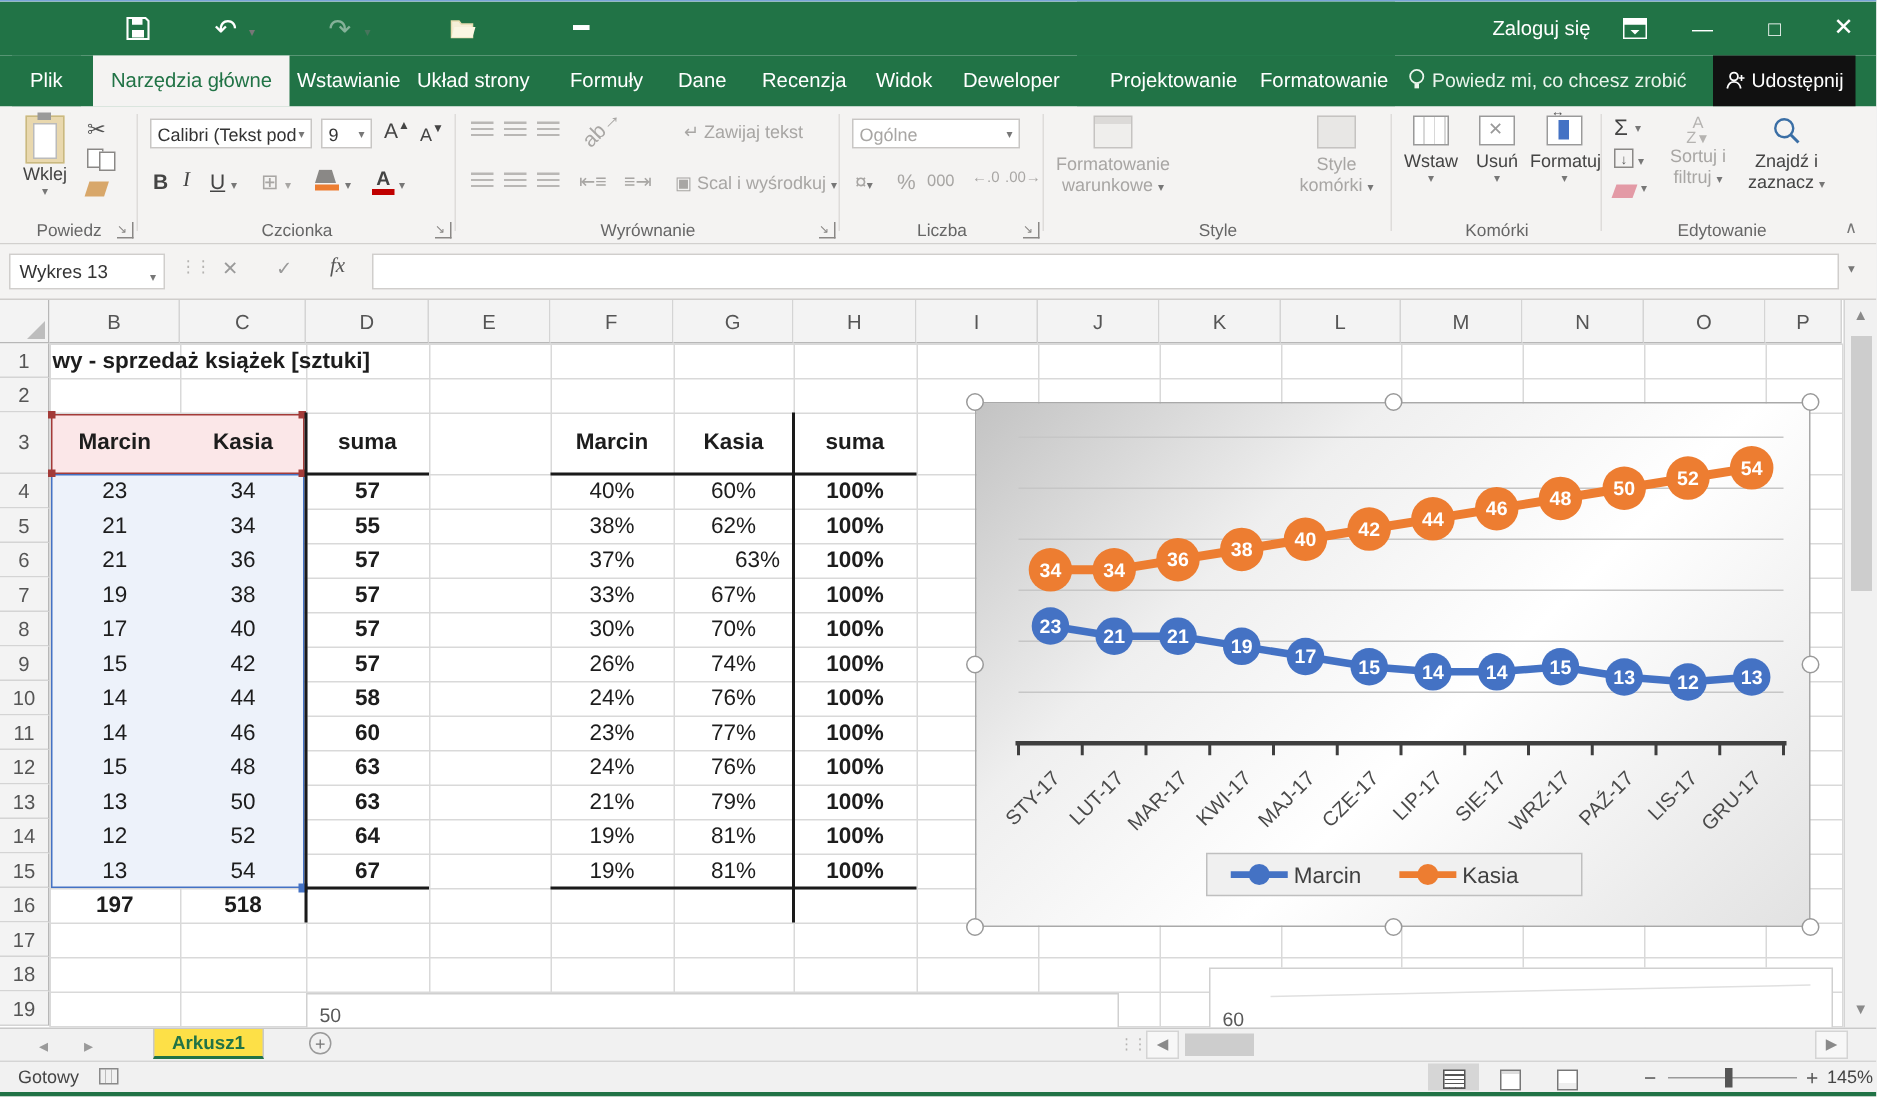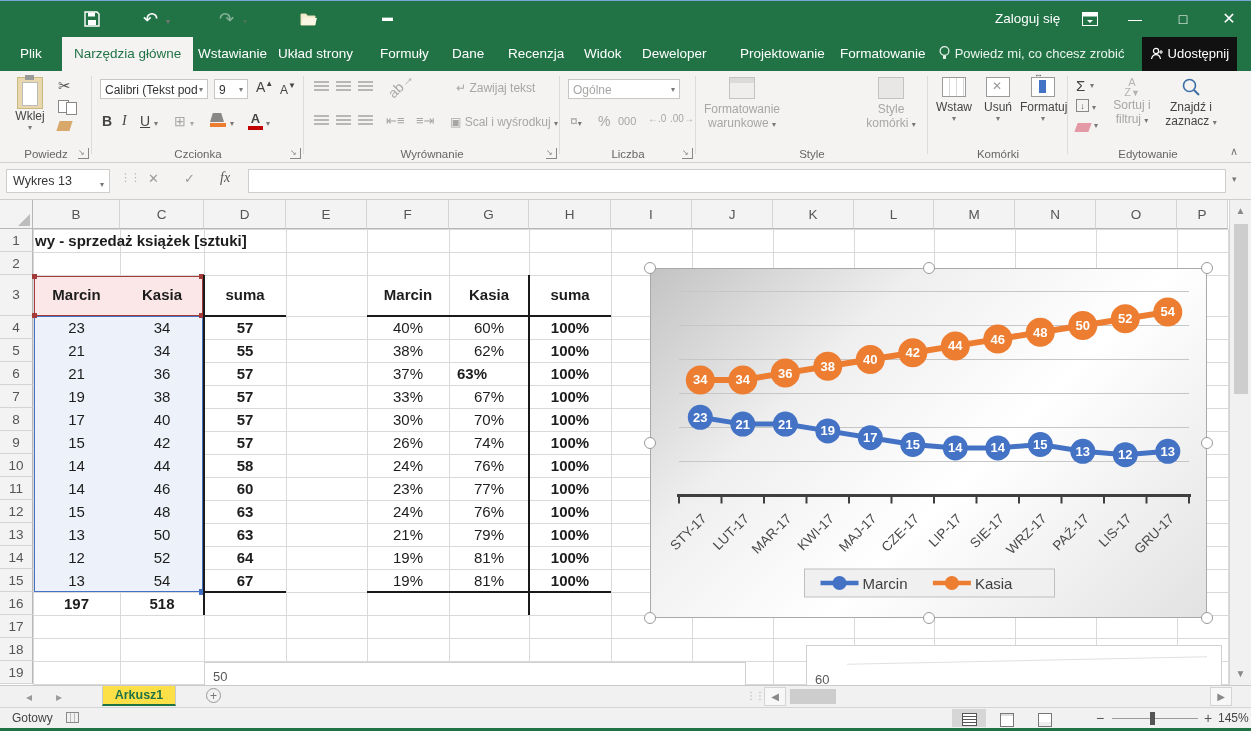--- a/index.html
+++ b/index.html
@@ -397,21 +397,21 @@
       <div class="cell" style="left: 367px; top: 207.5px; width: 82px; height: 23px; line-height: 23px; font-weight: normal; position: absolute; box-sizing: border-box;">30%</div>
       <div class="cell" style="left: 367px; top: 230.5px; width: 82px; height: 23px; line-height: 23px; font-weight: normal; position: absolute; box-sizing: border-box;">26%</div>
       <div class="cell" style="left: 367px; top: 253.5px; width: 82px; height: 23px; line-height: 23px; font-weight: normal; position: absolute; box-sizing: border-box;">24%</div>
       <div class="cell" style="left: 367px; top: 276.5px; width: 82px; height: 23px; line-height: 23px; font-weight: normal; position: absolute; box-sizing: border-box;">23%</div>
       <div class="cell" style="left: 367px; top: 299.5px; width: 82px; height: 23px; line-height: 23px; font-weight: normal; position: absolute; box-sizing: border-box;">24%</div>
       <div class="cell" style="left: 367px; top: 322.5px; width: 82px; height: 23px; line-height: 23px; font-weight: normal; position: absolute; box-sizing: border-box;">21%</div>
       <div class="cell" style="left: 367px; top: 345.5px; width: 82px; height: 23px; line-height: 23px; font-weight: normal; position: absolute; box-sizing: border-box;">19%</div>
       <div class="cell" style="left: 367px; top: 368.5px; width: 82px; height: 23px; line-height: 23px; font-weight: normal; position: absolute; box-sizing: border-box;">19%</div>
       <div class="cell" style="left: 449px; top: 115.5px; width: 80px; height: 23px; line-height: 23px; font-weight: normal; position: absolute; box-sizing: border-box;">60%</div>
       <div class="cell" style="left: 449px; top: 138.5px; width: 80px; height: 23px; line-height: 23px; font-weight: normal; position: absolute; box-sizing: border-box;">62%</div>
-      <div class="cell" style="left: 432px; top: 161.5px; width: 80px; height: 35px; line-height: 23px; font-weight: bold; position: absolute; box-sizing: border-box;">63%</div>
+      <div class="cell" style="left: 465px; top: 161.5px; width: 80px; height: 35px; line-height: 23px; font-weight: normal; position: absolute; box-sizing: border-box;">63%</div>
       <div class="cell" style="left: 449px; top: 184.5px; width: 80px; height: 23px; line-height: 23px; font-weight: normal; position: absolute; box-sizing: border-box;">67%</div>
       <div class="cell" style="left: 449px; top: 207.5px; width: 80px; height: 23px; line-height: 23px; font-weight: normal; position: absolute; box-sizing: border-box;">70%</div>
       <div class="cell" style="left: 449px; top: 230.5px; width: 80px; height: 23px; line-height: 23px; font-weight: normal; position: absolute; box-sizing: border-box;">74%</div>
       <div class="cell" style="left: 449px; top: 253.5px; width: 80px; height: 23px; line-height: 23px; font-weight: normal; position: absolute; box-sizing: border-box;">76%</div>
       <div class="cell" style="left: 449px; top: 276.5px; width: 80px; height: 23px; line-height: 23px; font-weight: normal; position: absolute; box-sizing: border-box;">77%</div>
       <div class="cell" style="left: 449px; top: 299.5px; width: 80px; height: 23px; line-height: 23px; font-weight: normal; position: absolute; box-sizing: border-box;">76%</div>
       <div class="cell" style="left: 449px; top: 322.5px; width: 80px; height: 23px; line-height: 23px; font-weight: normal; position: absolute; box-sizing: border-box;">79%</div>
       <div class="cell" style="left: 449px; top: 345.5px; width: 80px; height: 23px; line-height: 23px; font-weight: normal; position: absolute; box-sizing: border-box;">81%</div>
       <div class="cell" style="left: 449px; top: 368.5px; width: 80px; height: 23px; line-height: 23px; font-weight: normal; position: absolute; box-sizing: border-box;">81%</div>
       <div class="cell" style="left: 529px; top: 115.5px; width: 82px; height: 23px; line-height: 23px; font-weight: bold; position: absolute; box-sizing: border-box;">100%</div>

